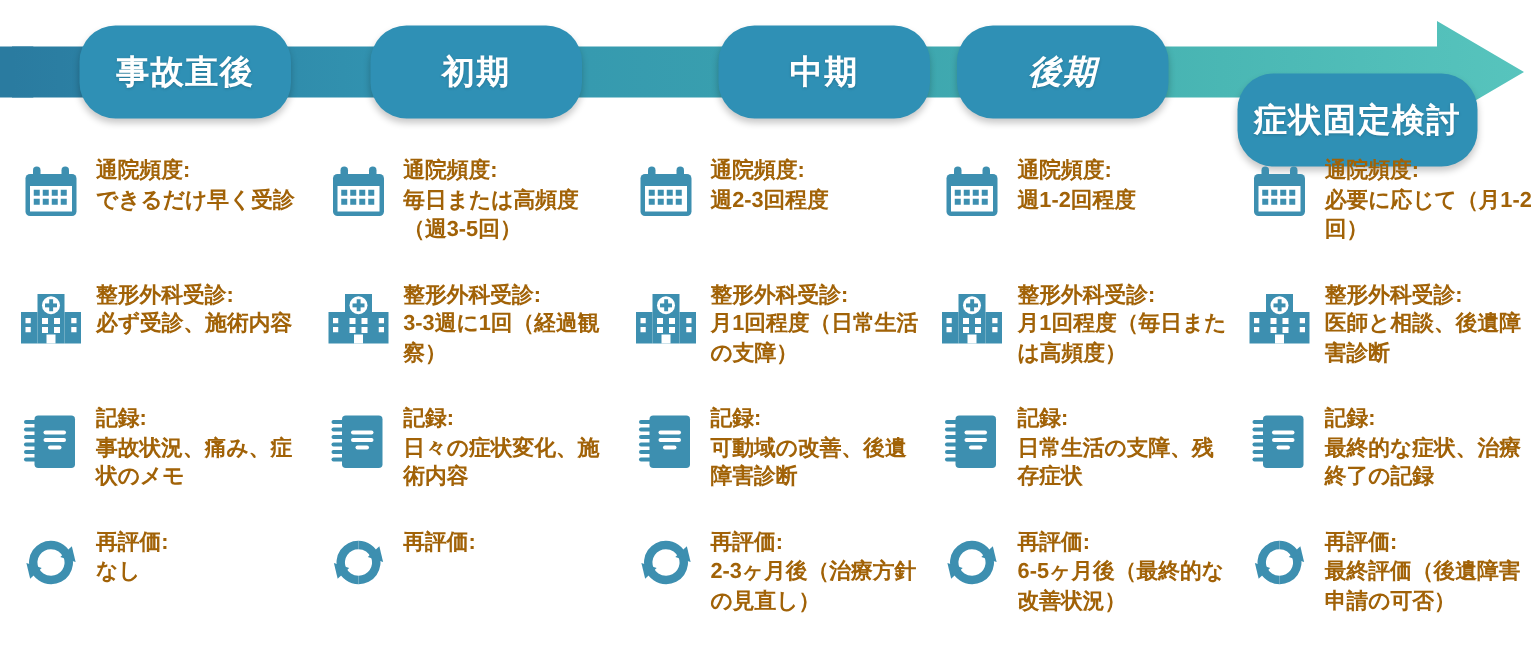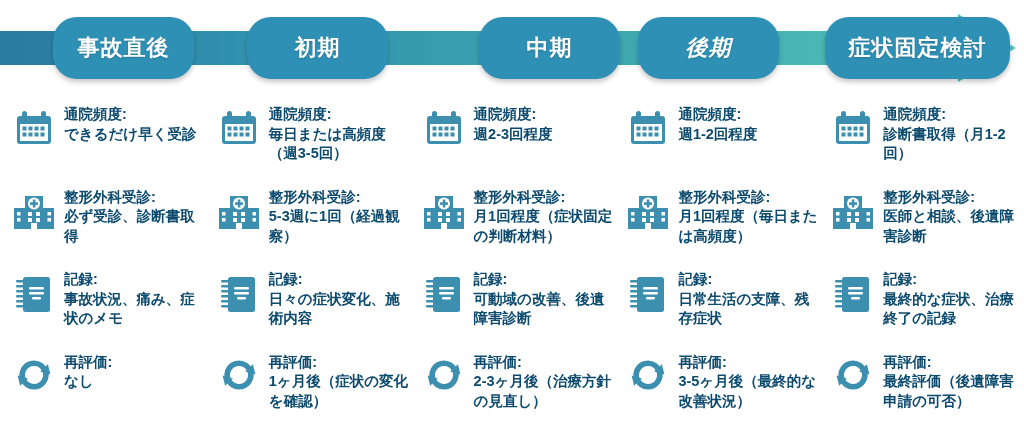--- a/index.html
+++ b/index.html
@@ -81,21 +81,21 @@
     justify-content: center;
     padding-top: 4px;
     box-sizing: border-box;
   }
   .icon-cell svg { display:block; }
   .text-cell {
     padding-left: 6px;
     padding-top: 1px;
     font-size: 14.5px;
     line-height: 1.35;
-    color: #0c4a6e;
+    color: #a16207;
   }
   .text-title {
     font-weight: 600;
     display: block;
   }
   .text-body {
     display: block;
     font-weight: 700;
   }
 </style>
@@ -126,21 +126,21 @@
   </div>
   <div class="phase-box" style="left:247px; width:141px;">
     <span class="phase-label">初期</span>
   </div>
   <div class="phase-box" style="left:443px; width:141px;margin-left:36px;">
     <span class="phase-label">中期</span>
   </div>
   <div class="phase-box" style="left:638px; width:141px;font-style:italic;">
     <span class="phase-label">後期</span>
   </div>
-  <div class="phase-box" style="left:825px; width:185px;">
+  <div class="phase-box" style="left:825px; width:160px;margin-top:32px;">
     <span class="phase-label">症状固定検討</span>
   </div>
 </div>
 
 <div id="content">
     <div class="column">
       <div class="row">
         <div class="icon-cell">
           <svg width="40" height="40" viewBox="0 0 40 40">
       <rect x="8" y="3" width="5" height="9" rx="2.5" fill="#3d8fb0"></rect>
@@ -181,21 +181,21 @@
         <rect x="4" y="21" width="3.5" height="3.5"></rect>
         <rect x="4" y="27" width="3.5" height="3.5"></rect>
         <rect x="34.5" y="21" width="3.5" height="3.5"></rect>
         <rect x="34.5" y="27" width="3.5" height="3.5"></rect>
         <rect x="18" y="32" width="6" height="6"></rect>
       </g>
     </svg>
         </div>
         <div class="text-cell">
           <span class="text-title">整形外科受診:</span>
-          <span class="text-body">必ず受診、診断書取得</span>
+          <span class="text-body">必ず受診、施術内容</span>
         </div>
       </div>
       <div class="row">
         <div class="icon-cell">
           <svg width="40" height="42" viewBox="0 0 40 42">
       <g fill="#3d8fb0">
         <rect x="2" y="7" width="11" height="2.6" rx="1.3"></rect>
         <rect x="2" y="12" width="11" height="2.6" rx="1.3"></rect>
         <rect x="2" y="17" width="11" height="2.6" rx="1.3"></rect>
         <rect x="2" y="22" width="11" height="2.6" rx="1.3"></rect>
@@ -276,21 +276,21 @@
         <rect x="4" y="21" width="3.5" height="3.5"></rect>
         <rect x="4" y="27" width="3.5" height="3.5"></rect>
         <rect x="34.5" y="21" width="3.5" height="3.5"></rect>
         <rect x="34.5" y="27" width="3.5" height="3.5"></rect>
         <rect x="18" y="32" width="6" height="6"></rect>
       </g>
     </svg>
         </div>
         <div class="text-cell">
           <span class="text-title">整形外科受診:</span>
-          <span class="text-body">5-3週に1回（経過観察）</span>
+          <span class="text-body">3-3週に1回（経過観察）</span>
         </div>
       </div>
       <div class="row">
         <div class="icon-cell">
           <svg width="40" height="42" viewBox="0 0 40 42">
       <g fill="#3d8fb0">
         <rect x="2" y="7" width="11" height="2.6" rx="1.3"></rect>
         <rect x="2" y="12" width="11" height="2.6" rx="1.3"></rect>
         <rect x="2" y="17" width="11" height="2.6" rx="1.3"></rect>
         <rect x="2" y="22" width="11" height="2.6" rx="1.3"></rect>
@@ -318,21 +318,20 @@
       <path d="M20 4.5 L20 10.1 A8.9 8.9 0 0 0 11.6 22.3 l-5.3 1.9 A14.5 14.5 0 0 1 20 4.5 Z"></path>
       <polygon points="33.9,8.2 36.4,18.6 26.2,15.4"></polygon>
       <path d="M20 33.5 a14.5 14.5 0 0 1 -13.6 -9.5 l5.3 -1.9 A8.9 8.9 0 0 0 20 27.9 Z"></path>
       <path d="M20 33.5 L20 27.9 A8.9 8.9 0 0 0 28.4 15.7 l5.3 -1.9 A14.5 14.5 0 0 1 20 33.5 Z"></path>
       <polygon points="6.1,29.8 3.6,19.4 13.8,22.6"></polygon>
     </g>
   </svg>
         </div>
         <div class="text-cell">
           <span class="text-title">再評価:</span>
-          <span class="text-body">1ヶ月後（症状の変化を確認）</span>
         </div>
       </div>
     </div>
     <div class="column">
       <div class="row">
         <div class="icon-cell">
           <svg width="40" height="40" viewBox="0 0 40 40">
       <rect x="8" y="3" width="5" height="9" rx="2.5" fill="#3d8fb0"></rect>
       <rect x="27" y="3" width="5" height="9" rx="2.5" fill="#3d8fb0"></rect>
       <rect x="3" y="8" width="34" height="28" rx="3" fill="#3d8fb0"></rect>
@@ -371,21 +370,21 @@
         <rect x="4" y="21" width="3.5" height="3.5"></rect>
         <rect x="4" y="27" width="3.5" height="3.5"></rect>
         <rect x="34.5" y="21" width="3.5" height="3.5"></rect>
         <rect x="34.5" y="27" width="3.5" height="3.5"></rect>
         <rect x="18" y="32" width="6" height="6"></rect>
       </g>
     </svg>
         </div>
         <div class="text-cell">
           <span class="text-title">整形外科受診:</span>
-          <span class="text-body">月1回程度（症状固定の判断材料）</span>
+          <span class="text-body">月1回程度（日常生活の支障）</span>
         </div>
       </div>
       <div class="row">
         <div class="icon-cell">
           <svg width="40" height="42" viewBox="0 0 40 42">
       <g fill="#3d8fb0">
         <rect x="2" y="7" width="11" height="2.6" rx="1.3"></rect>
         <rect x="2" y="12" width="11" height="2.6" rx="1.3"></rect>
         <rect x="2" y="17" width="11" height="2.6" rx="1.3"></rect>
         <rect x="2" y="22" width="11" height="2.6" rx="1.3"></rect>
@@ -508,21 +507,21 @@
       <path d="M20 4.5 L20 10.1 A8.9 8.9 0 0 0 11.6 22.3 l-5.3 1.9 A14.5 14.5 0 0 1 20 4.5 Z"></path>
       <polygon points="33.9,8.2 36.4,18.6 26.2,15.4"></polygon>
       <path d="M20 33.5 a14.5 14.5 0 0 1 -13.6 -9.5 l5.3 -1.9 A8.9 8.9 0 0 0 20 27.9 Z"></path>
       <path d="M20 33.5 L20 27.9 A8.9 8.9 0 0 0 28.4 15.7 l5.3 -1.9 A14.5 14.5 0 0 1 20 33.5 Z"></path>
       <polygon points="6.1,29.8 3.6,19.4 13.8,22.6"></polygon>
     </g>
   </svg>
         </div>
         <div class="text-cell">
           <span class="text-title">再評価:</span>
-          <span class="text-body">3-5ヶ月後（最終的な改善状況）</span>
+          <span class="text-body">6-5ヶ月後（最終的な改善状況）</span>
         </div>
       </div>
     </div>
     <div class="column">
       <div class="row">
         <div class="icon-cell">
           <svg width="40" height="40" viewBox="0 0 40 40">
       <rect x="8" y="3" width="5" height="9" rx="2.5" fill="#3d8fb0"></rect>
       <rect x="27" y="3" width="5" height="9" rx="2.5" fill="#3d8fb0"></rect>
       <rect x="3" y="8" width="34" height="28" rx="3" fill="#3d8fb0"></rect>
@@ -534,21 +533,21 @@
         <rect x="26.5" y="18.5" width="4" height="4"></rect>
         <rect x="8.5" y="24.5" width="4" height="4"></rect>
         <rect x="14.5" y="24.5" width="4" height="4"></rect>
         <rect x="20.5" y="24.5" width="4" height="4"></rect>
         <rect x="26.5" y="24.5" width="4" height="4"></rect>
       </g>
     </svg>
         </div>
         <div class="text-cell">
           <span class="text-title">通院頻度:</span>
-          <span class="text-body">診断書取得（月1-2回）</span>
+          <span class="text-body">必要に応じて（月1-2回）</span>
         </div>
       </div>
       <div class="row">
         <div class="icon-cell">
           <svg width="42" height="42" viewBox="0 0 42 42">
       <rect x="12" y="5" width="18" height="33" fill="#3d8fb0"></rect>
       <rect x="1" y="17" width="11" height="21" fill="#3d8fb0"></rect>
       <rect x="30" y="17" width="11" height="21" fill="#3d8fb0"></rect>
       <circle cx="21" cy="12.5" r="6" fill="#ffffff"></circle>
       <rect x="19.8" y="8.5" width="2.6" height="8" fill="#3d8fb0"></rect>

